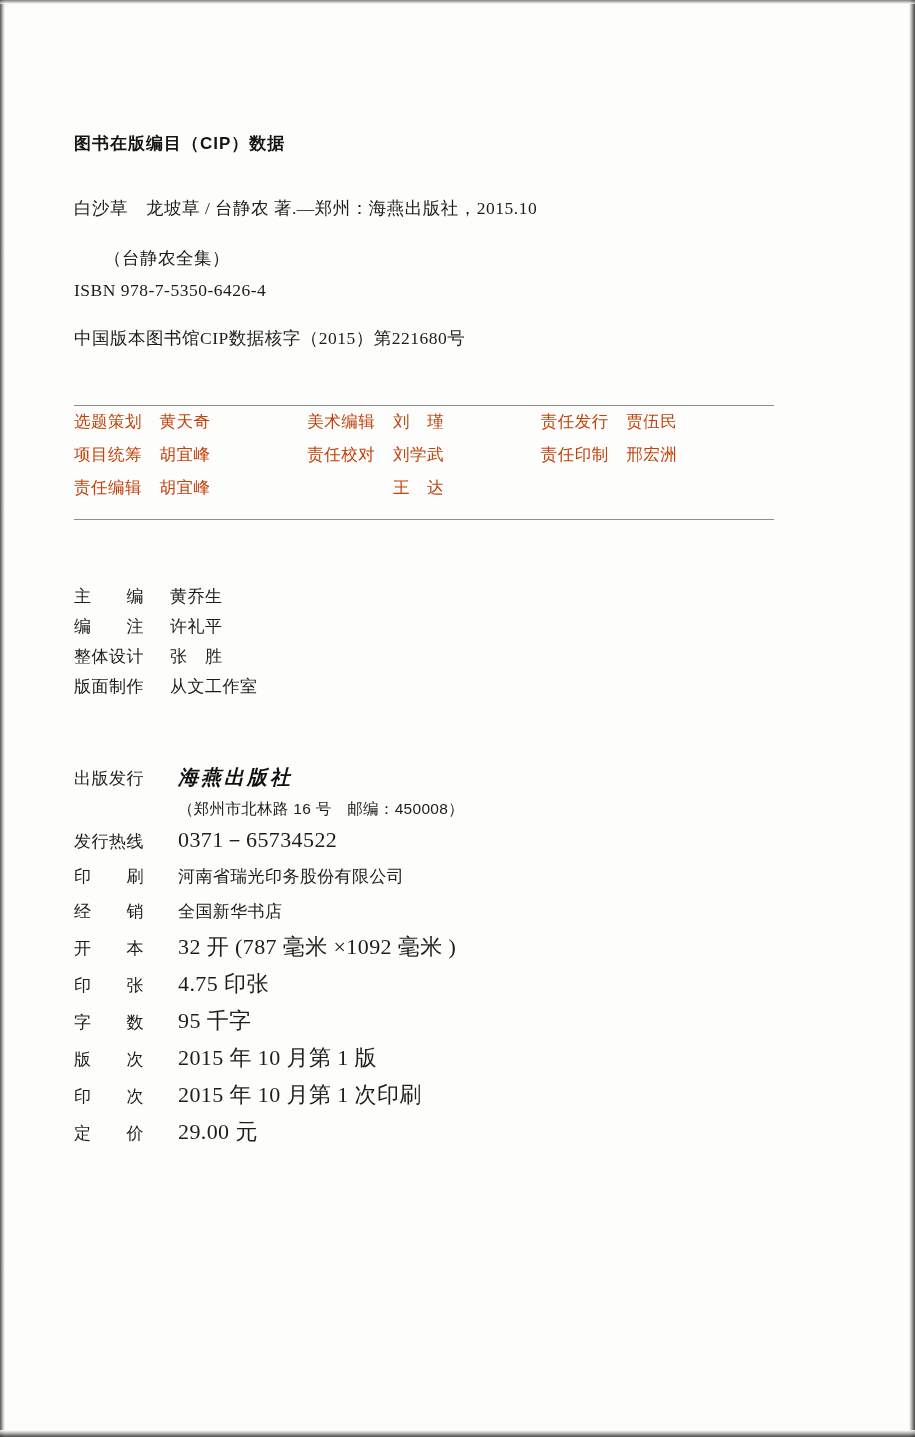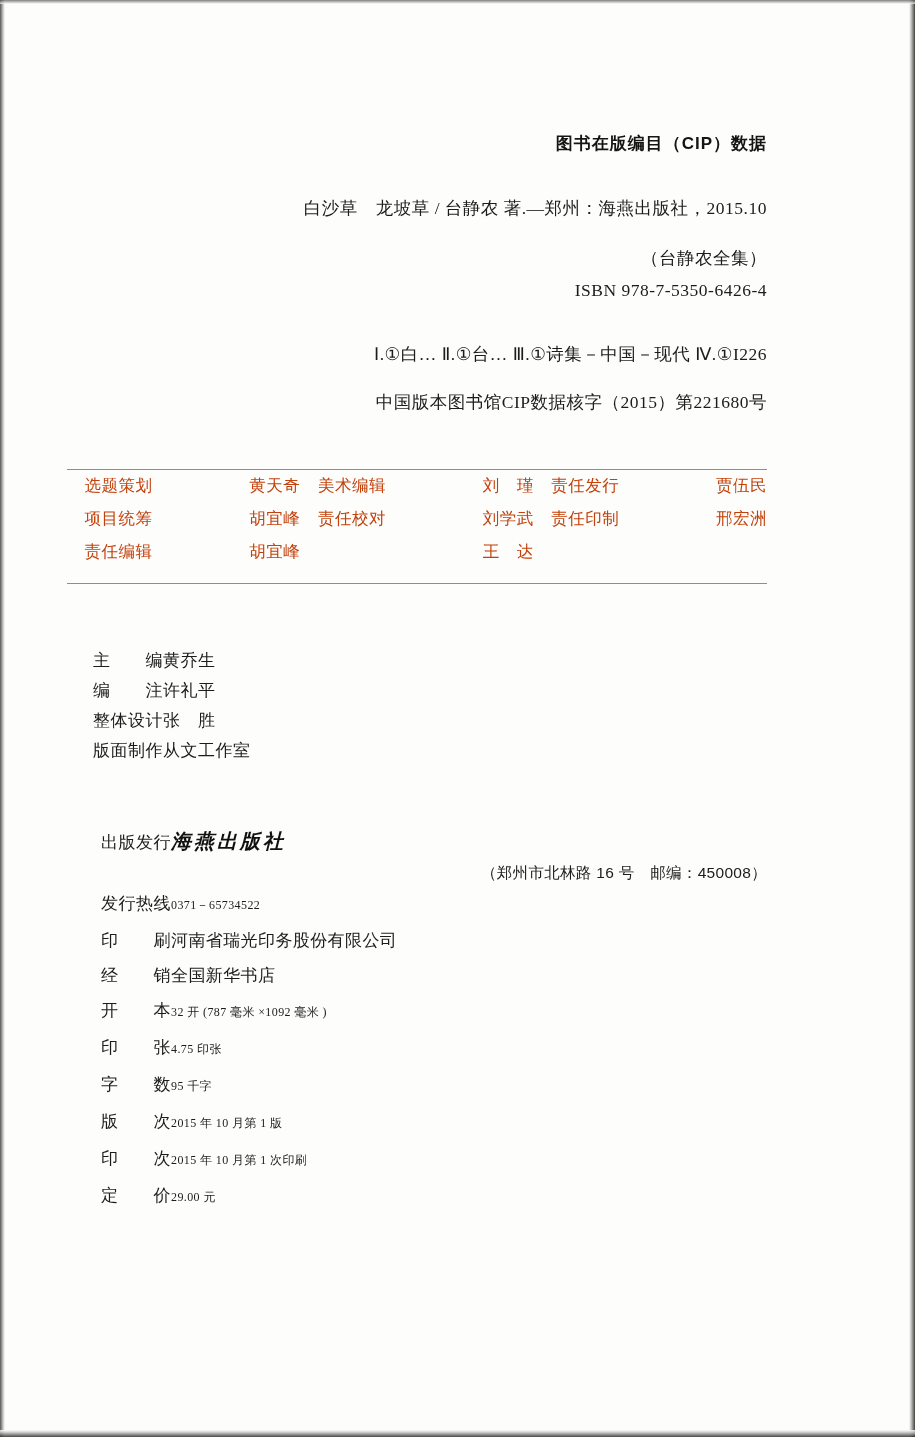--- a/index.html
+++ b/index.html
@@ -41,24 +41,23 @@
   .edge-bottom {
     position: absolute;
     left: 0; bottom: 0;
     width: 100%; height: 7px;
     background: linear-gradient(to top, #2b2b29, #cdcdc9 70%, #fdfdfb);
     opacity: .85;
   }
 
   .content {
     position: absolute;
-    left: 67px;
+    left: 74px;
     top: 132px;
     width: 700px;
-    text-align: right;
   }
 
   .cip-heading {
     font-family: "Liberation Sans", sans-serif;
     font-size: 17px;
     font-weight: bold;
     letter-spacing: 1px;
     margin-bottom: 38px;
     color: #151515;
   }
@@ -144,41 +143,40 @@
   }
   .addr-row {
     margin-left: 104px;
     font-size: 15.5px;
     line-height: 26px;
     letter-spacing: .3px;
     white-space: pre;
   }
   .val-serif {
     font-family: "Liberation Serif", serif;
-    font-size: 12px;
+    font-size: 22px;
   }
 </style>
 </head>
 <body>
 
 <div class="page">
   <div class="edge-left"></div>
   <div class="edge-right"></div>
   <div class="edge-top"></div>
   <div class="edge-bottom"></div>
 
   <div class="content">
 
     <div class="cip-heading">图书在版编目（CIP）数据</div>
 
     <div class="cip-body">
       <div class="cip-line-1">白沙草　龙坡草 / 台静农 著.—郑州：海燕出版社，2015.10</div>
       <div class="cip-line-2">（台静农全集）</div>
       <div class="cip-isbn">ISBN  978-7-5350-6426-4</div>
-      <div class="cip-class">Ⅰ.①白…  Ⅱ.①台…  Ⅲ.①诗集－中国－现代  Ⅳ.①I226</div>
       <div class="cip-number">中国版本图书馆CIP数据核字（2015）第221680号</div>
     </div>
 
     <hr class="rule rule-top">
 
     <table class="staff-table">
       <tbody>
           <tr>
         <td class="lbl">选题策划</td>
         <td class="val">黄天奇</td>

